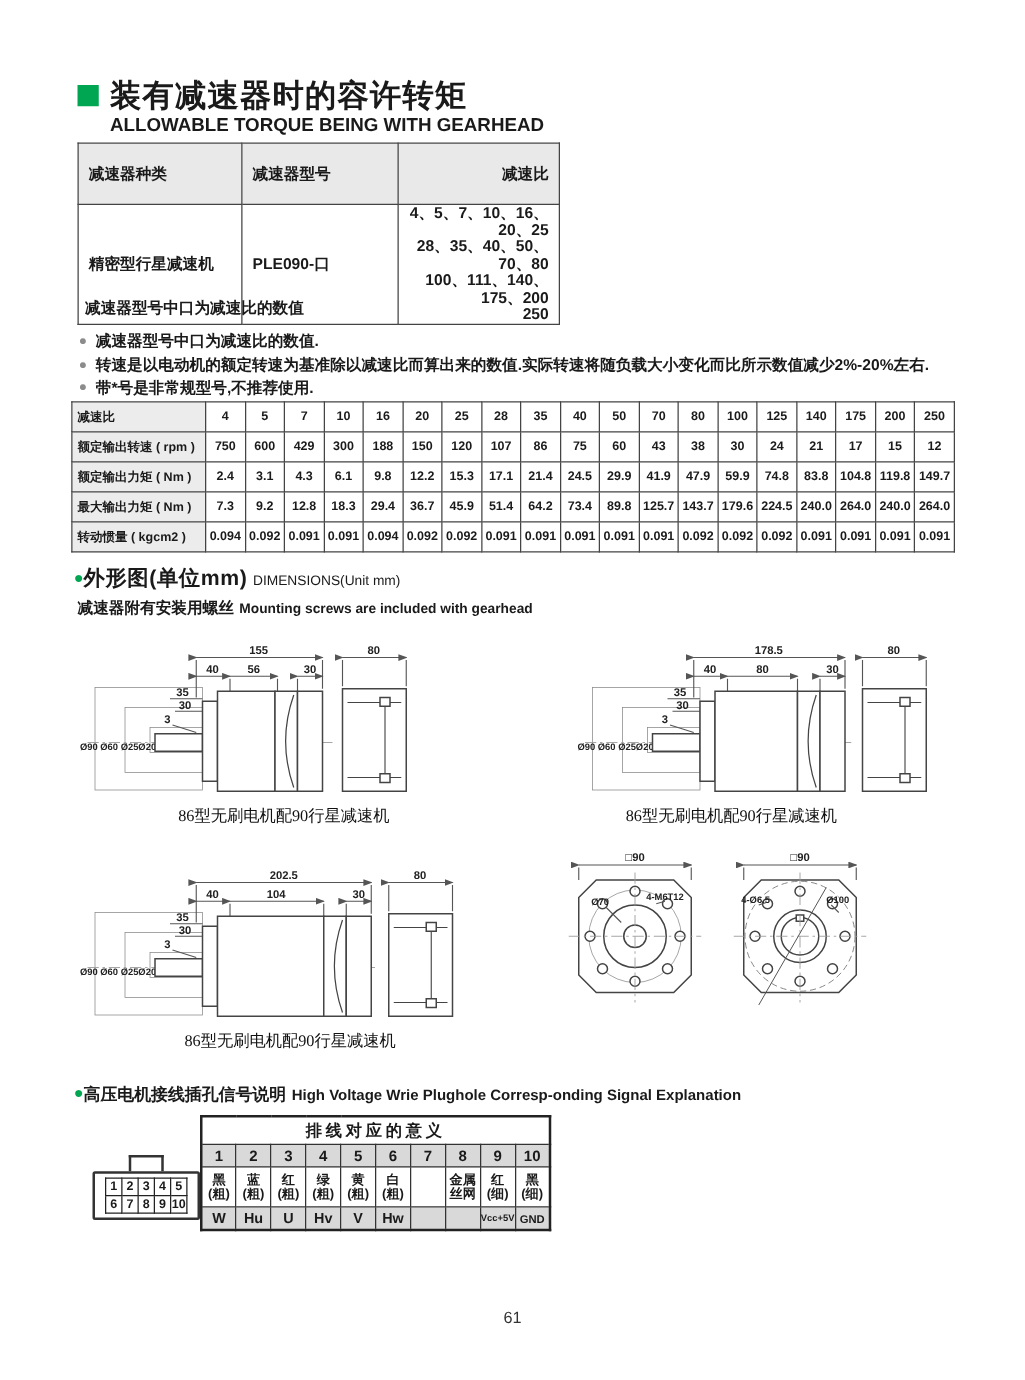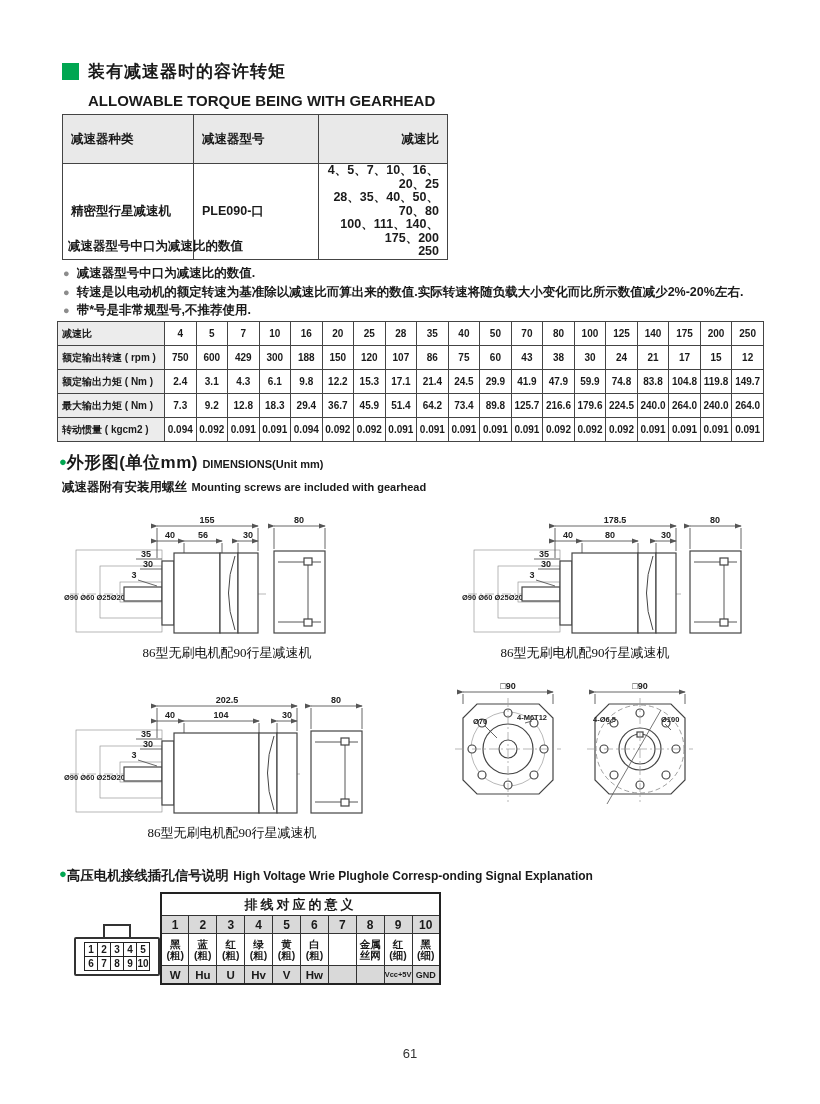--- a/index.html
+++ b/index.html
@@ -2,21 +2,21 @@
 <html><head>
 <meta charset="utf-8">
 <style>
   html,body{margin:0;padding:0;background:#fff;}
   .page{position:relative;width:820px;height:1104px;background:#ffffff;
         font-family:"Liberation Sans","DejaVu Sans",sans-serif;color:#1a1a1a;overflow:hidden;}
 
   
   .title-row{position:absolute;left:62px;top:60px;display:flex;align-items:center;gap:9px;}
   .green-sq{width:17px;height:17px;background:#00a651;}
-  .title-cn{font-size:17px;font-weight:bold;letter-spacing:1px;}
+  .title-cn{font-size:25px;font-weight:bold;letter-spacing:1px;}
   .title-en{position:absolute;left:88px;top:92px;font-size:15px;font-weight:bold;}
 
   
   #gear-table{position:absolute;left:62px;top:114px;border-collapse:collapse;table-layout:fixed;width:385px;}
   #gear-table td{border:1.3px solid #444;font-weight:bold;vertical-align:middle;}
   #gear-table col:nth-child(1){width:131px;} #gear-table col:nth-child(2){width:125px;} #gear-table col:nth-child(3){width:129px;}
   #gear-table .hrow td{background:#e9e9e9;height:48px;font-size:12.5px;padding:0 8px;}
   #gear-table .hrow td.ralign{text-align:right;}
   #gear-table .brow td{height:70px;font-size:12.5px;padding:0 8px;margin-left:28px;}
   #gear-table .ratios{font-size:10.5px;line-height:13.5px;text-align:right;padding:2px 6px;}
@@ -30,21 +30,21 @@
   
   #spec-table{position:absolute;left:57px;top:321px;width:707px;border-collapse:collapse;table-layout:fixed;
               font-size:10px;border:1.8px solid #333;}
   #spec-table td{border:1.1px solid #444;height:23px;text-align:center;font-weight:bold;padding:0;}
   #spec-table td:first-child{background:#ececec;text-align:left;padding:0 4px;width:98px;font-weight:bold;}
 
   
   .dims-head{position:absolute;left:59px;top:451px;}
   .gdot{color:#00a651;font-size:13px;vertical-align:2px;}
   .h-cn{font-size:17px;font-weight:bold;letter-spacing:0.5px;}
-  .h-en{font-size:11px;font-weight:bold;margin-top:12px;}
+  .h-en{font-size:11px;font-weight:normal;margin-top:12px;}
   .dims-sub{position:absolute;left:62px;top:477px;}
   .sub-cn{font-size:12.5px;font-weight:600;}
   .sub-en{font-size:11px;font-weight:bold;}
 
   
   .dwg{position:absolute;}
   .caption{position:absolute;width:330px;text-align:center;font-family:"Liberation Serif","DejaVu Serif",serif;
            font-size:13px;color:#111;}
   svg .shape{fill:#fff;stroke:#444;stroke-width:1.2;}
   svg .thin{fill:none;stroke:#888;stroke-width:0.6;}
@@ -205,21 +205,21 @@
           <td>12.8</td>
           <td>18.3</td>
           <td>29.4</td>
           <td>36.7</td>
           <td>45.9</td>
           <td>51.4</td>
           <td>64.2</td>
           <td>73.4</td>
           <td>89.8</td>
           <td>125.7</td>
-          <td>216.6</td>
+          <td>143.7</td>
           <td>179.6</td>
           <td>224.5</td>
           <td>240.0</td>
           <td>264.0</td>
           <td>240.0</td>
           <td>264.0</td>
         </tr>
         <tr>
           <td>转动惯量 ( kgcm2 )</td>
           <td>0.094</td>

